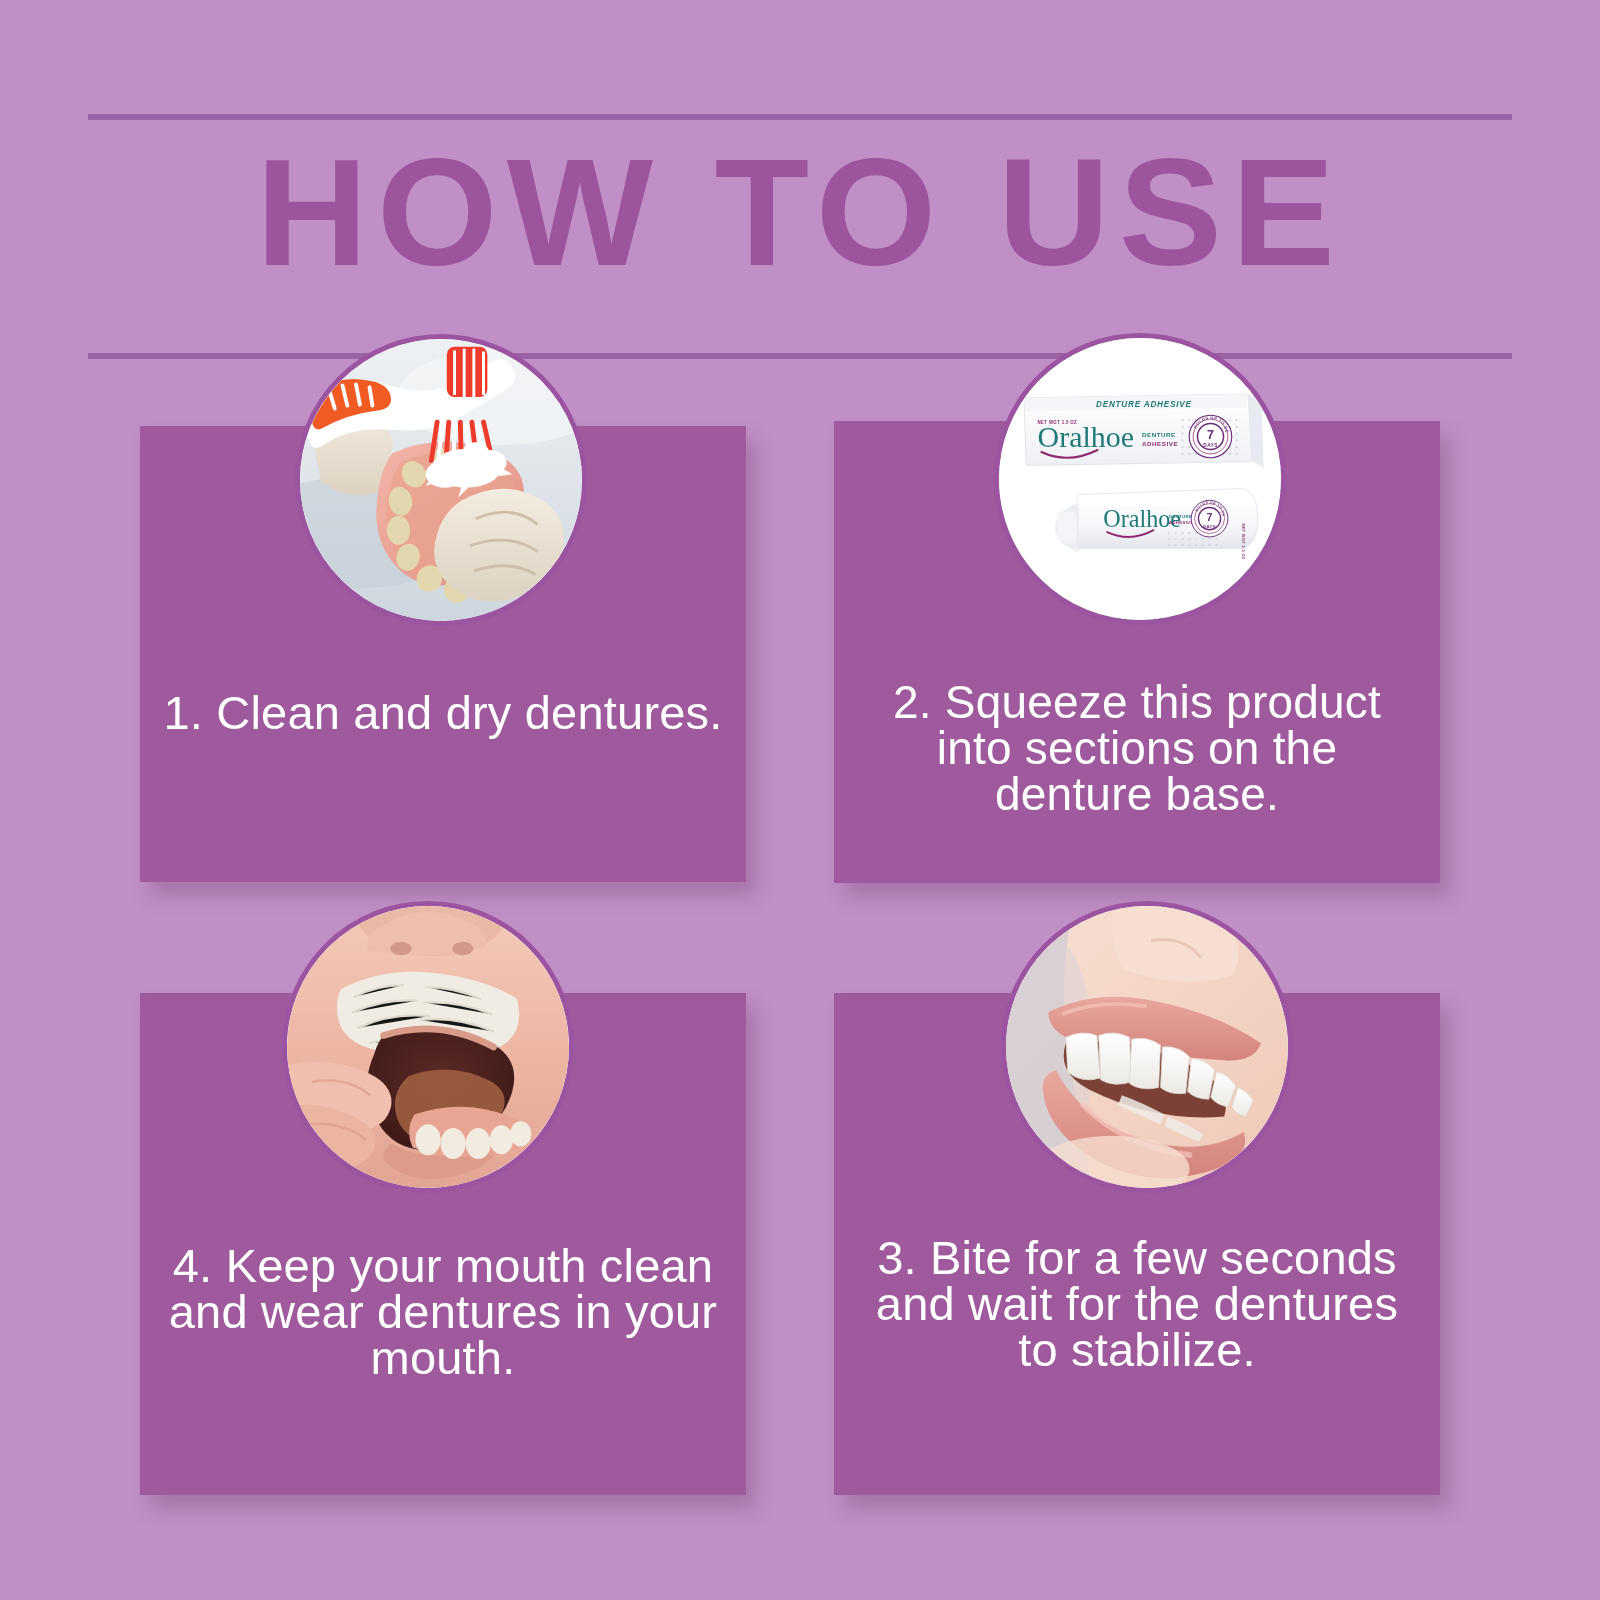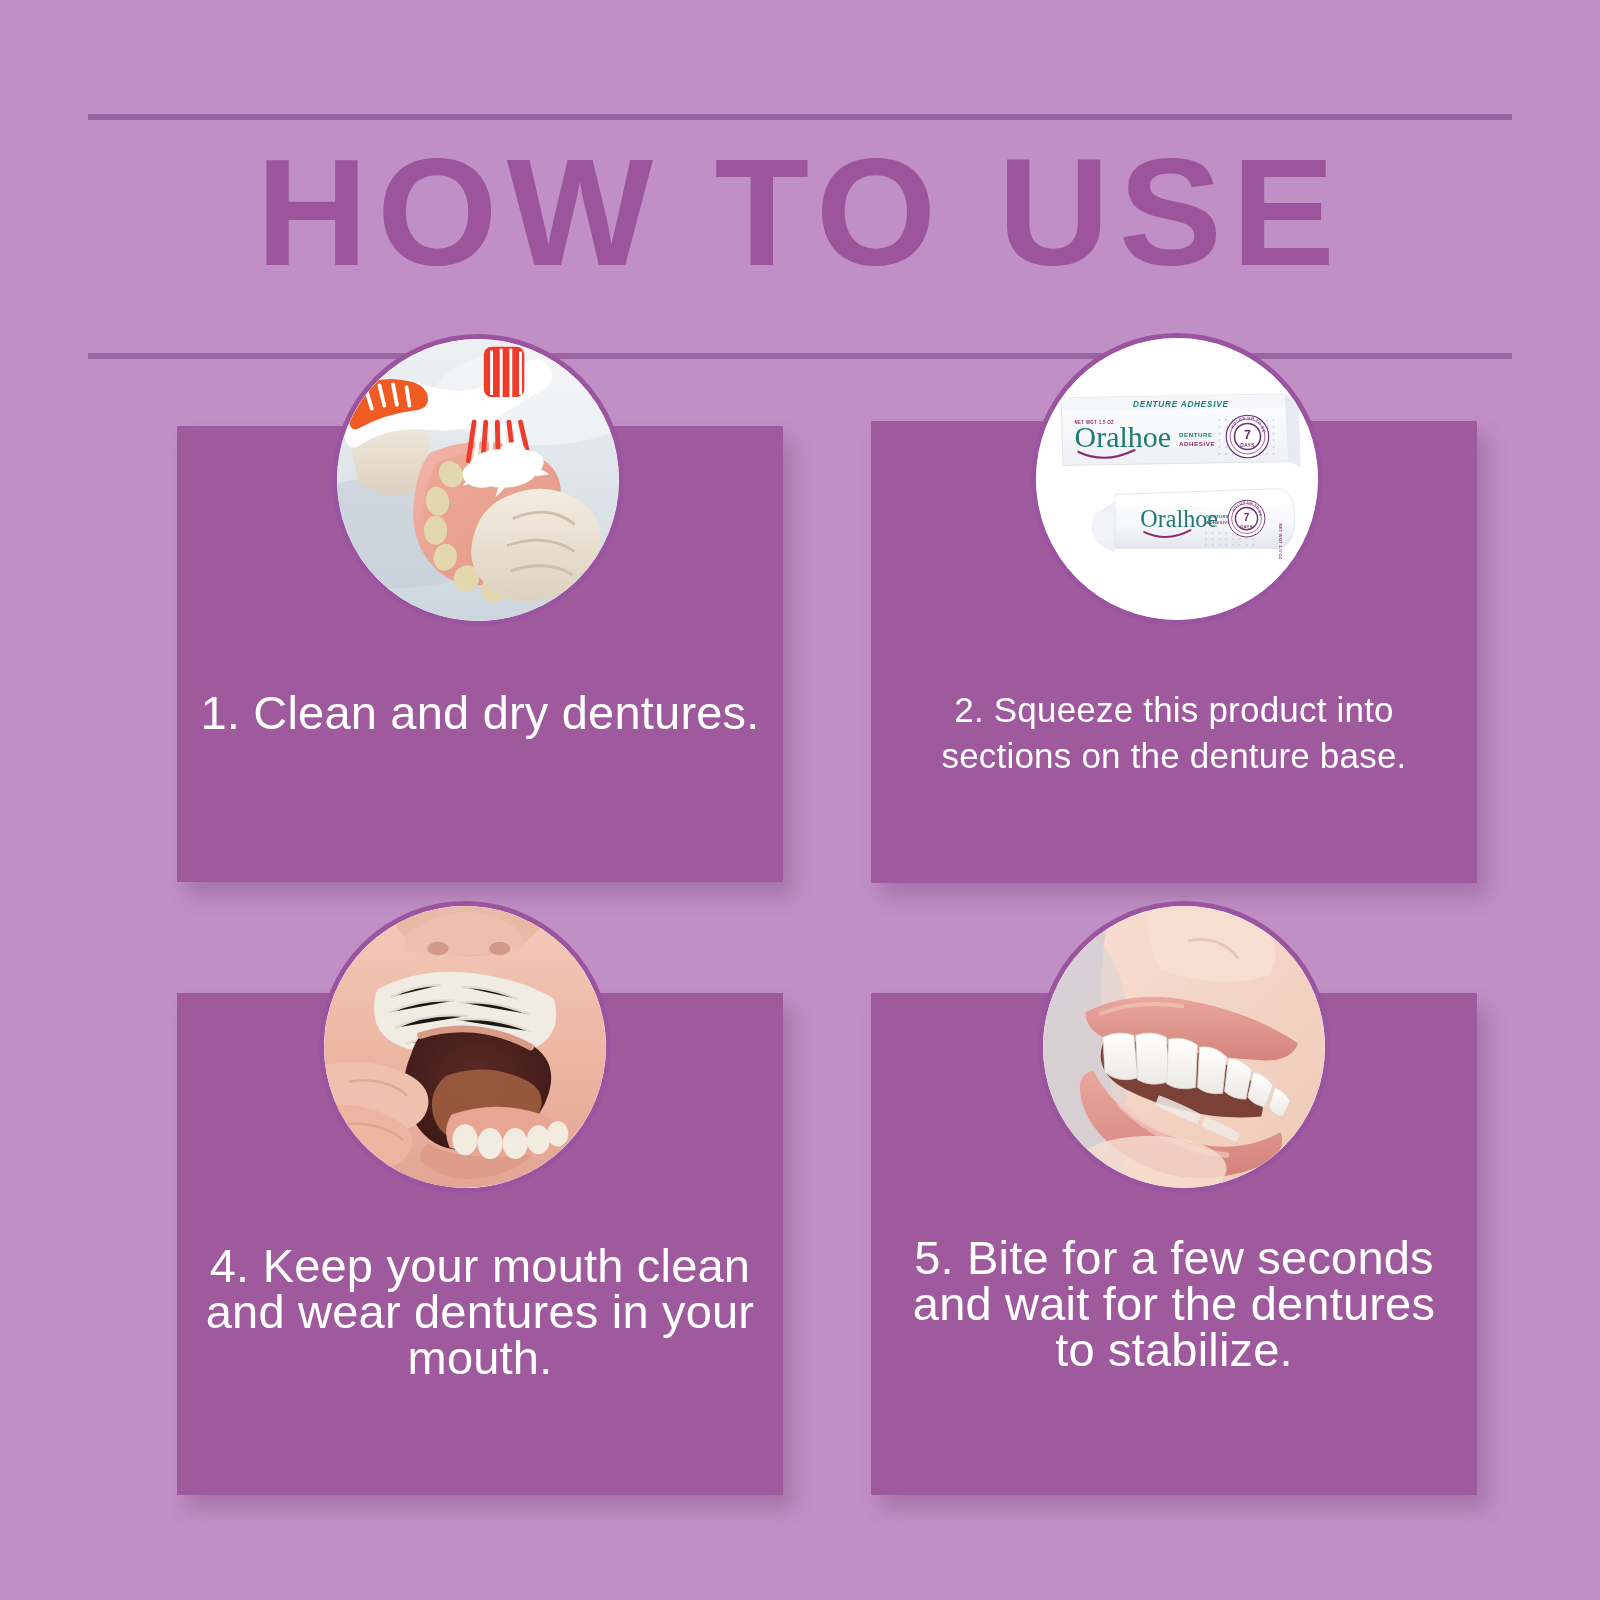--- a/index.html
+++ b/index.html
@@ -59,21 +59,20 @@
     position: absolute;
     left: 0;
     top: 0;
     width: 1600px;
     height: 1600px;
   }
 
   .step {
     position: absolute;
     width: 606px;
-    margin-left: 37px;
   }
   .step-1 { left: 140px; top: 426px; }
   .step-2 { left: 834px; top: 421px; }
   .step-3 { left: 140px; top: 993px; }
   .step-4 { left: 834px; top: 993px; }
 
   .card {
     position: relative;
     width: 606px;
     height: 456px;
@@ -108,21 +107,21 @@
     width: 570px;
     text-align: center;
     color: #ffffff;
     font-family: "Liberation Sans", sans-serif;
     font-weight: 400;
     font-size: 47px;
     line-height: 46px;
     letter-spacing: 0.2px;
   }
   .step-1 .caption { top: 264px; }
-  .step-2 .caption { top: 266px; font-size: 35px; }
+  .step-2 .caption { top: 258px; font-size: 46px; }
   .step-3 .caption { top: 250px; }
   .step-4 .caption { top: 242px; }
 
   
   .pkg-text { font-family: "Liberation Serif", serif; }
   .pkg-text-sans { font-family: "Liberation Sans", sans-serif; }
 </style>
 </head>
 <body>
 
@@ -464,17 +463,17 @@
               <path d="M168 218 q20 8 36 18 l-4 8 q-20 -8 -36 -16 z"></path>
             </g>
 
             <path d="M52 170 q28 56 98 74 q56 14 96 -10 q8 22 -22 36 q-74 28 -136 -10 q-48 -30 -50 -72 q0 -14 14 -18 z" fill="url(#lip4)"></path>
             <path d="M80 206 q44 44 110 52" stroke="#f3c6bd" stroke-width="6" fill="none" opacity="0.7" stroke-linecap="round"></path>
 
             <ellipse cx="110" cy="272" rx="80" ry="34" fill="#f6ddd0" opacity="0.8"></ellipse>
           </g>
         </svg>
       </div>
-      <div class="caption">5. Bite for a few seconds and wait for the dentures to stabilize.</div>
+      <div class="caption">3. Bite for a few seconds and wait for the dentures to stabilize.</div>
     </div>
   </div>
 
 </div>
 
 </body></html>

